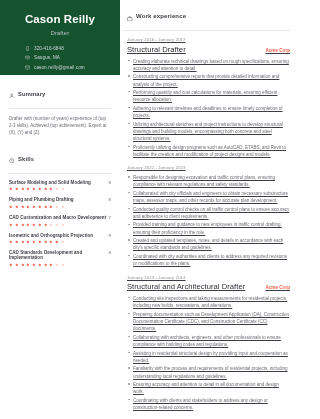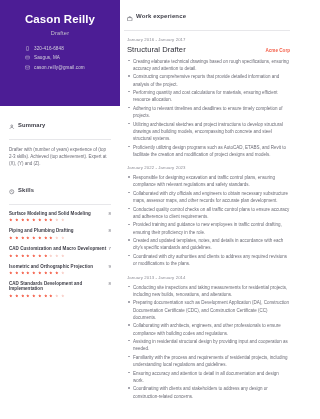--- a/index.html
+++ b/index.html
@@ -8,23 +8,23 @@
     font-family: "Liberation Sans", sans-serif;
     background:#ffffff;
     color:#3c3c46;
     overflow:hidden;
   }
   .page { display:flex; width:297px; height:419px; background:#fff; }
 
   
   .sidebar { width:120px; flex:0 0 120px; background:#ffffff; }
   .side-head {
-    background:#4c1d95;
+    background:#14532d;
     color:#fff;
-    padding:13px 8px 32px 8px;
+    padding:13px 8px 1px 8px;
     text-align:center;
   }
   .full-name {
     font-size:11.5px;
     font-weight:bold;
     letter-spacing:.1px;
     line-height:1.15;
     color:#ffffff;
   }
   .job-title {
@@ -71,21 +71,21 @@
   .stars { display:flex; gap:2.2px; }
   .star { width:3.6px; height:3.6px; }
   .star svg { display:block; }
 
   
   .main { flex:1; padding:7px 7px 0 4px; overflow:hidden; }
   .sec-head { display:flex; align-items:center; gap:3.5px; margin-bottom:5px; padding-left:3px;}
   .sec-head .t { font-size:6px; font-weight:bold; color:#3c3c46; letter-spacing:.15px; }
   .sec-rule { height:1px; background:#e7e7ea; margin-bottom:6px; }
 
-  .entry { margin-bottom:7px; padding-left:3px; }
+  .entry { margin-bottom:7px; padding-left:3px;text-decoration:underline; }
   .entry-date { font-size:4.3px; color:#8d8d96; margin-bottom:2.6px; letter-spacing:.1px;}
   .entry-row { display:flex; justify-content:space-between; align-items:baseline; gap:6px; }
   .entry-title { font-size:7.6px; color:#2f2f38; letter-spacing:.05px; }
   .entry-org { font-size:4.6px; color:#f4604a; font-weight:bold; white-space:nowrap; }
 
   .bullets { margin:4px 0 0 0; padding:0; list-style:none; }
   .bullets li {
     position:relative;
     padding-left:6px;
     font-size:4.5px;
@@ -495,20 +495,24 @@
             <li>Responsible for designing excavation and traffic control plans, ensuring compliance with relevant regulations and safety standards.</li>
             <li>Collaborated with city officials and engineers to obtain necessary substructure maps, assessor maps, and other records for accurate plan development.</li>
             <li>Conducted quality control checks on all traffic control plans to ensure accuracy and adherence to client requirements.</li>
             <li>Provided training and guidance to new employees in traffic control drafting, ensuring their proficiency in the role.</li>
             <li>Created and updated templates, notes, and details in accordance with each city's specific standards and guidelines.</li>
             <li>Coordinated with city authorities and clients to address any required revisions or modifications to the plans.</li>
           </ul>
         </div>
         <div class="entry">
           <div class="entry-date">January 2013 - January 2014</div>
+          <div class="entry-row">
+            <span class="entry-title">Structural and Architectural Drafter</span>
+            <span class="entry-org">Acme Corp</span>
+          </div>
           <ul class="bullets">
             <li>Conducting site inspections and taking measurements for residential projects, including new builds, renovations, and alterations.</li>
             <li>Preparing documentation such as Development Application (DA), Construction Documentation Certificate (CDC), and Construction Certificate (CC) documents.</li>
             <li>Collaborating with architects, engineers, and other professionals to ensure compliance with building codes and regulations.</li>
             <li>Assisting in residential structural design by providing input and cooperation as needed.</li>
             <li>Familiarity with the process and requirements of residential projects, including understanding local regulations and guidelines.</li>
             <li>Ensuring accuracy and attention to detail in all documentation and design work.</li>
             <li>Coordinating with clients and stakeholders to address any design or construction-related concerns.</li>
           </ul>
         </div>

